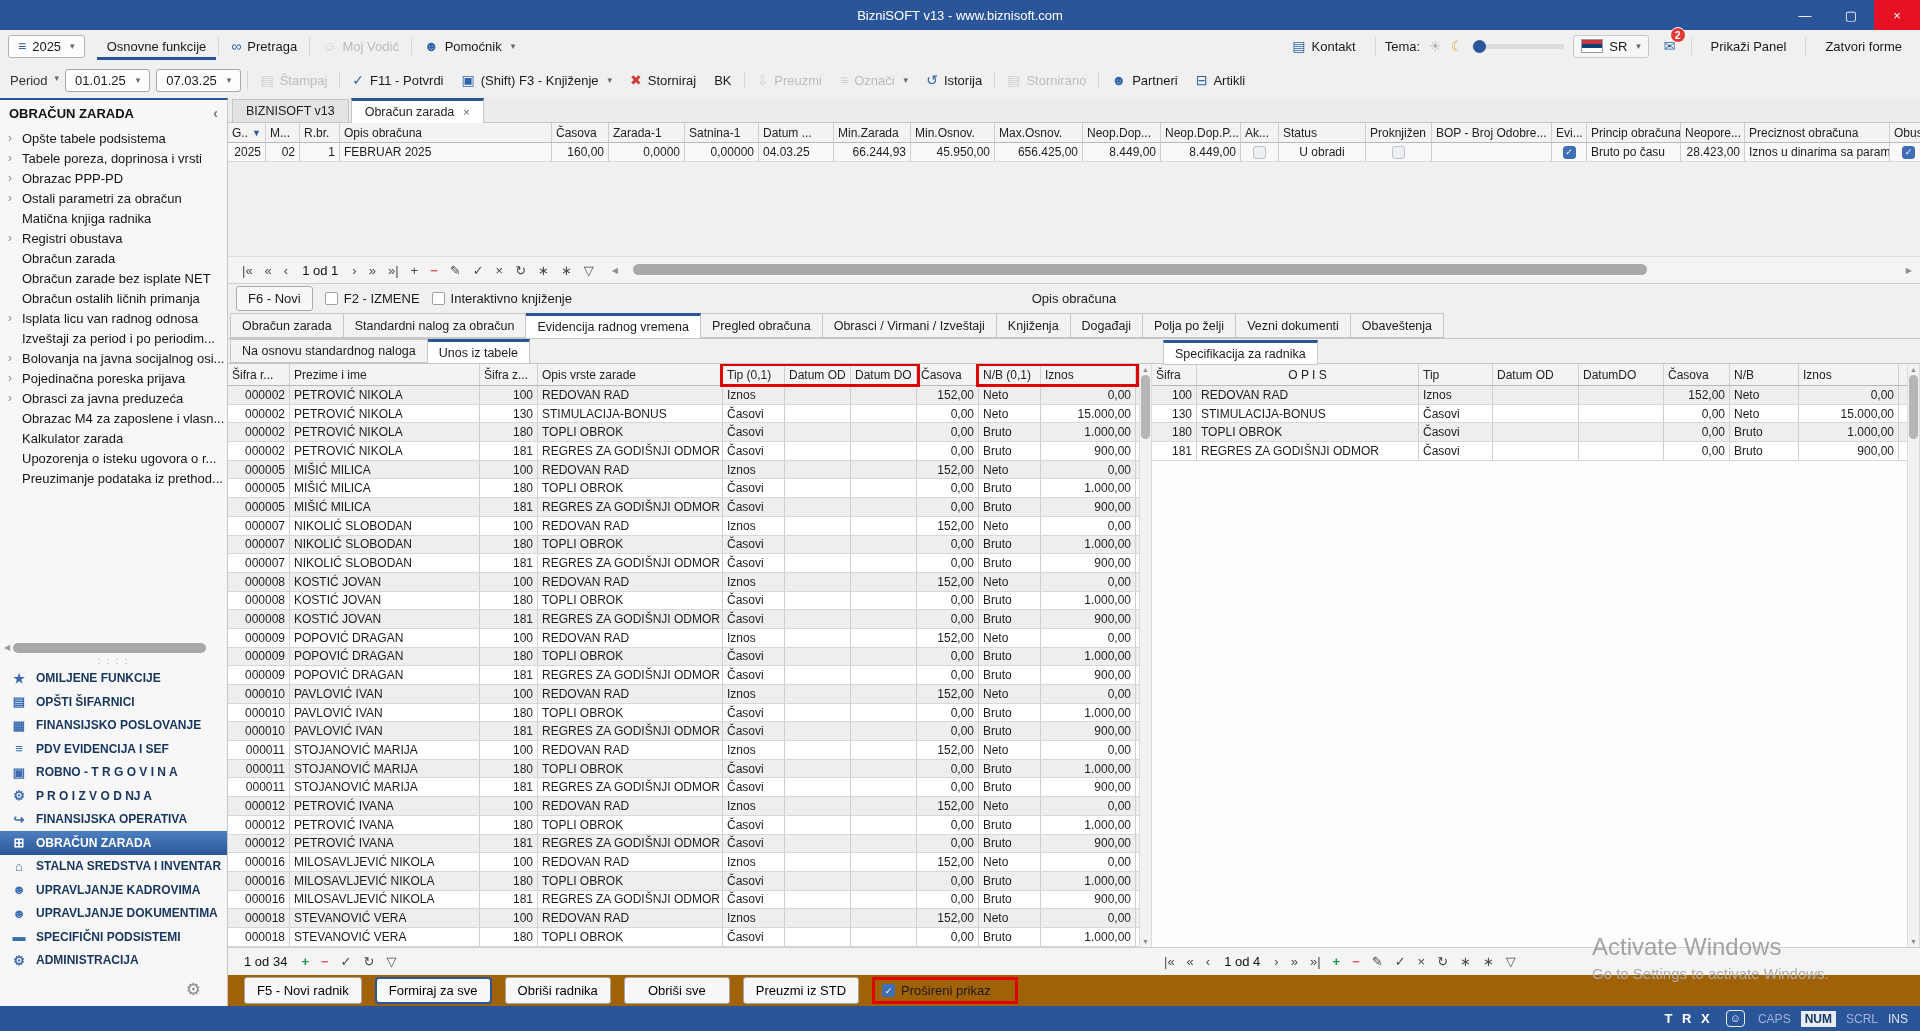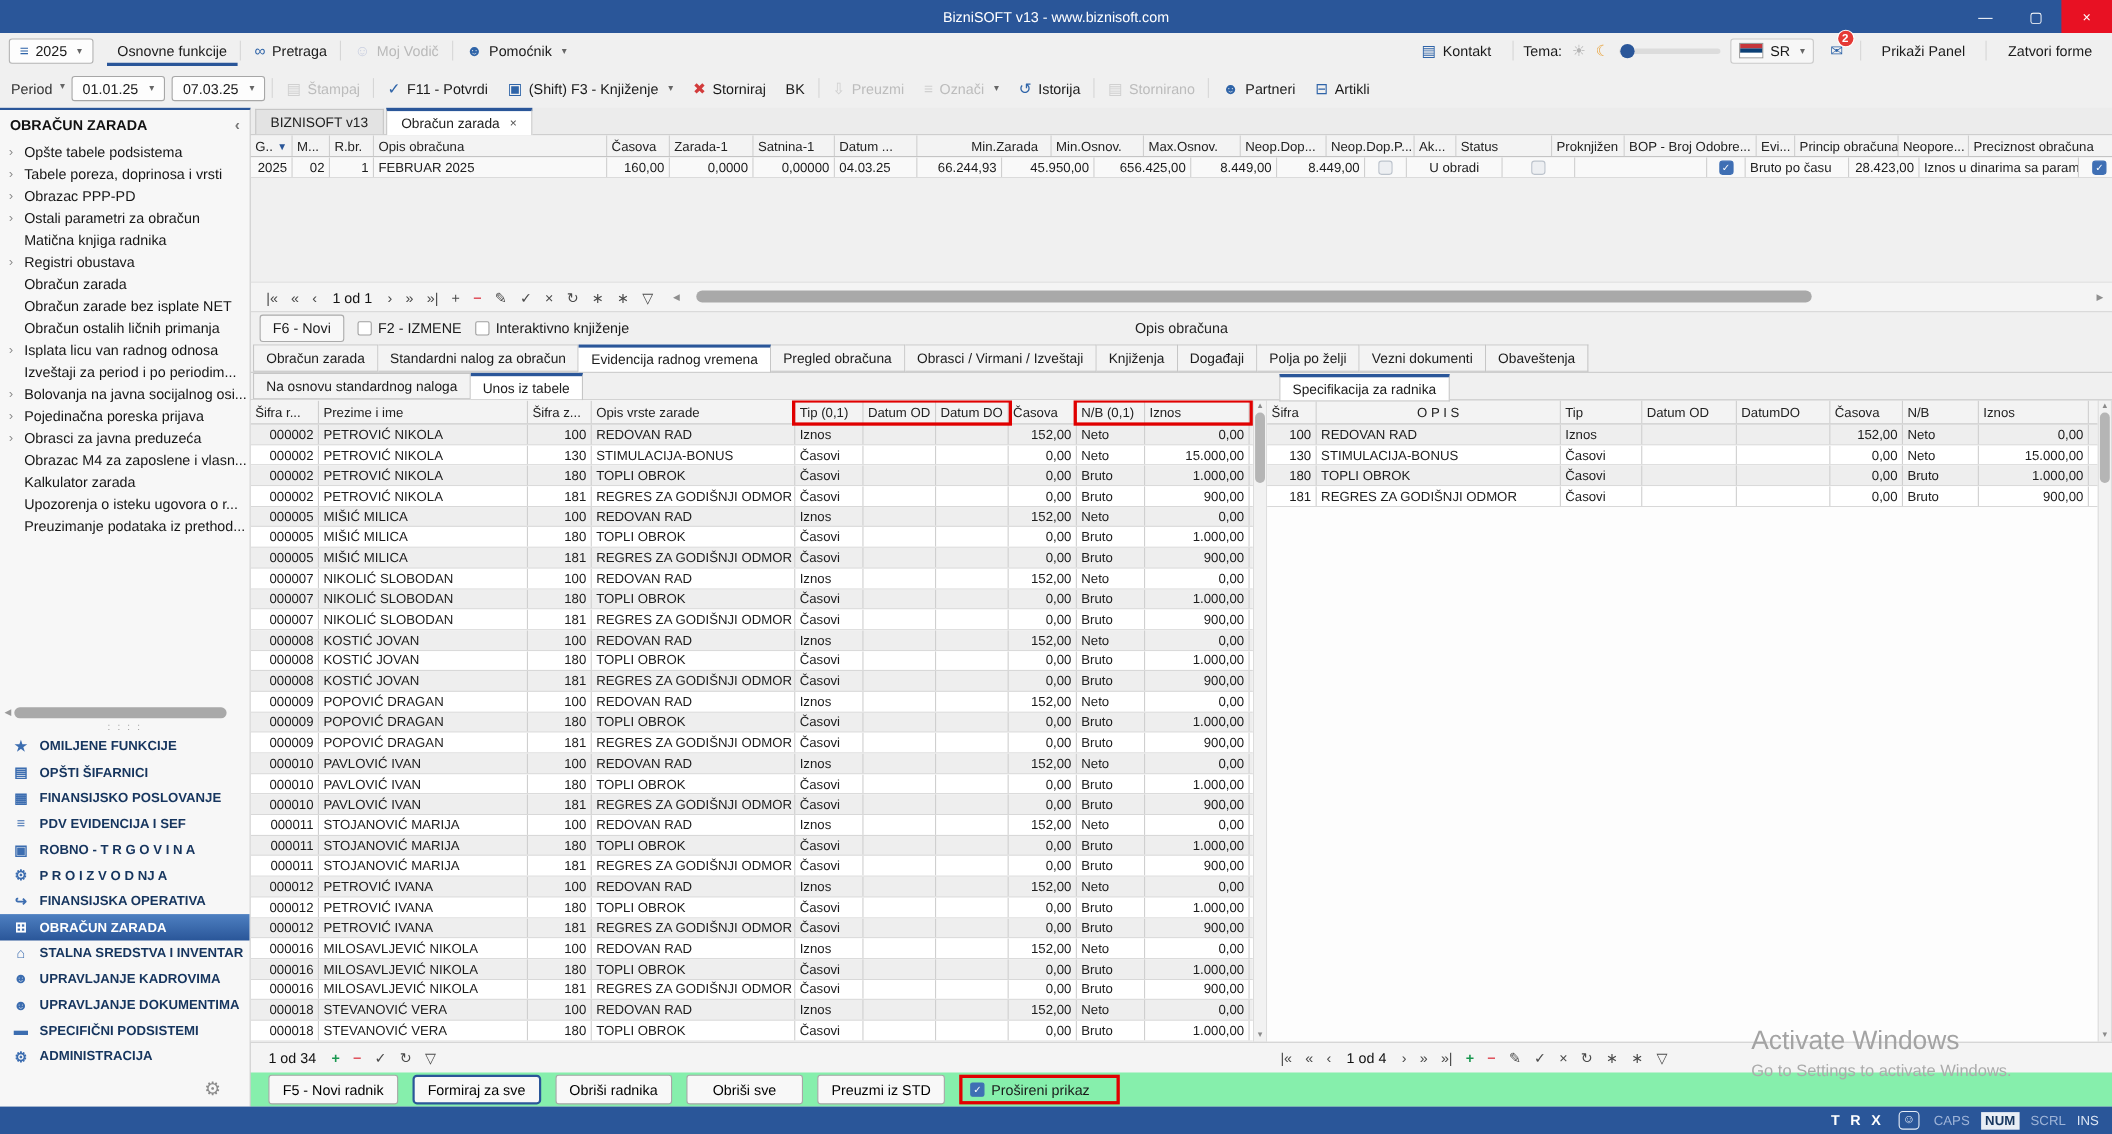--- a/index.html
+++ b/index.html
@@ -131,21 +131,21 @@
   .vscroll .mid{flex:1;display:flex;flex-direction:column;align-items:center}
   .specpanel{flex:1;min-width:0;background:#fdfdfd;display:flex;flex-direction:column}
   .specpanel .grid-h{height:22px}
   .specpanel .grid-r{height:18.7px}
   .specfill{flex:1;background:#fdfdfd}
 
   
   .bottomnav{height:28px;flex:none;display:flex;align-items:center;background:#f4f4f4;border-top:1px solid #cfcfcf}
   .bn-left{width:924px;flex:none;display:flex;align-items:center;padding-left:8px}
   .bn-right{flex:1;display:flex;align-items:center;padding-left:6px}
-  .bottombuttons{height:31px;flex:none;display:flex;align-items:center;gap:13px;padding-left:16px;background:#86efac}
+  .bottombuttons{height:31px;flex:none;display:flex;align-items:center;gap:13px;padding-left:16px;background:#a16207}
   .bbtn{min-width:106px;text-align:center;border:1px solid #a7a7a7;background:#f8f8f8;border-radius:3px;padding:5px 12px;font-size:13px;white-space:nowrap}
   .bbtn.default{border:2px solid #2a5699;border-radius:4px;padding:4px 12px}
   .redwrap{border:3px solid #e00000;display:flex;align-items:center;gap:7px;padding:3px 24px 3px 7px}
 
   
   .statusbar{height:25px;flex:none;background:#2a5699;display:flex;align-items:center;color:#fff;padding:0 12px}
   .sb-right{margin-left:auto;display:flex;align-items:center;gap:13px}
   .trx{font-weight:bold;letter-spacing:3px;font-size:13px}
   .sb-chat{border:1px solid #e8eef8;border-radius:4px;padding:0 3px;font-size:11px;color:#e8eef8;line-height:15px}
   .kbd{font-size:12px;color:#9fb4d8}
@@ -461,21 +461,21 @@
       <div id="calcgrid">
           <div class="grid-h">
             <span class="c al" style="width: 38px;">G..<span class="funnel">▼</span></span>
             <span class="c al" style="width: 34px;">M...</span>
             <span class="c al" style="width: 40px;">R.br.</span>
             <span class="c al" style="width: 212px;">Opis obračuna</span>
             <span class="c al" style="width: 57px;">Časova</span>
             <span class="c al" style="width: 76px;">Zarada-1</span>
             <span class="c al" style="width: 74px;">Satnina-1</span>
             <span class="c al" style="width: 75px;">Datum ...</span>
-            <span class="c al" style="width: 77px; margin-left: 45px;">Min.Zarada</span>
+            <span class="c al" style="width: 77px;">Min.Zarada</span>
             <span class="c al" style="width: 84px;">Min.Osnov.</span>
             <span class="c al" style="width: 88px;">Max.Osnov.</span>
             <span class="c al" style="width: 78px;">Neop.Dop...</span>
             <span class="c al" style="width: 80px;">Neop.Dop.P...</span>
             <span class="c al" style="width: 38px;">Ak...</span>
             <span class="c al" style="width: 87px;">Status</span>
             <span class="c al" style="width: 66px;">Proknjižen</span>
             <span class="c al" style="width: 120px;">BOP - Broj Odobre...</span>
             <span class="c al" style="width: 35px;">Evi...</span>
             <span class="c al" style="width: 94px;">Princip obračuna</span>

